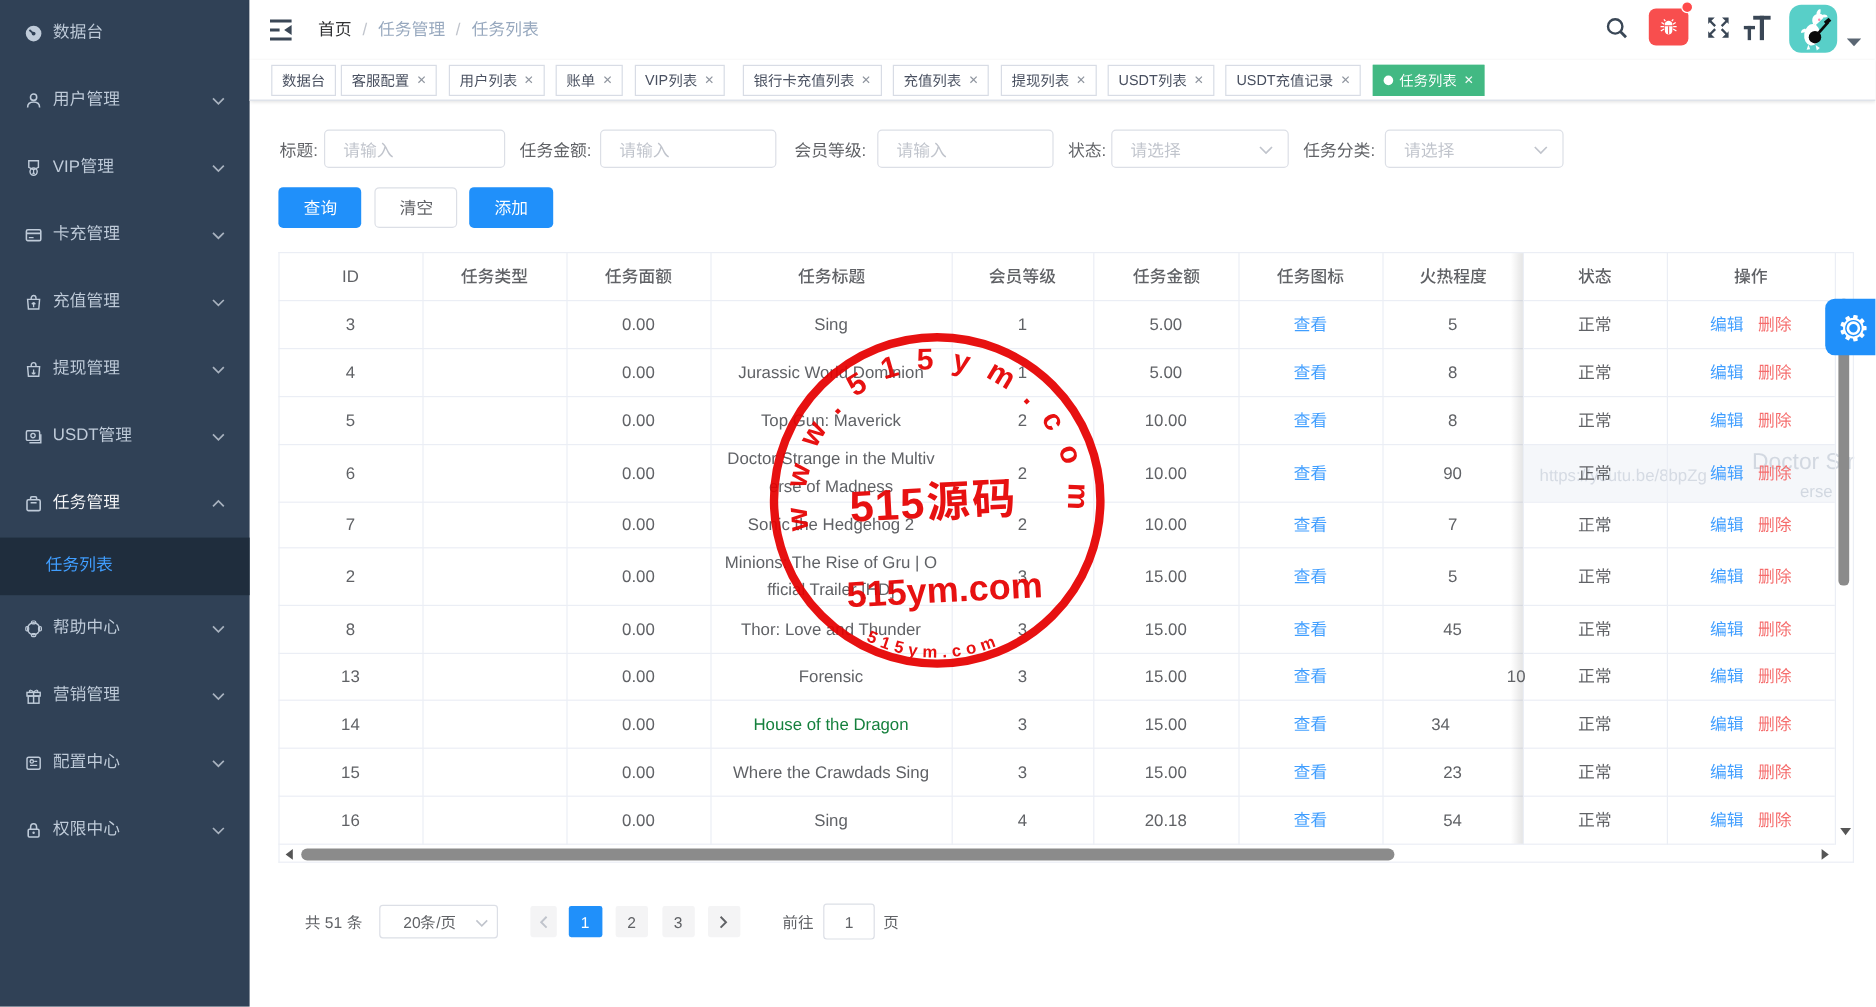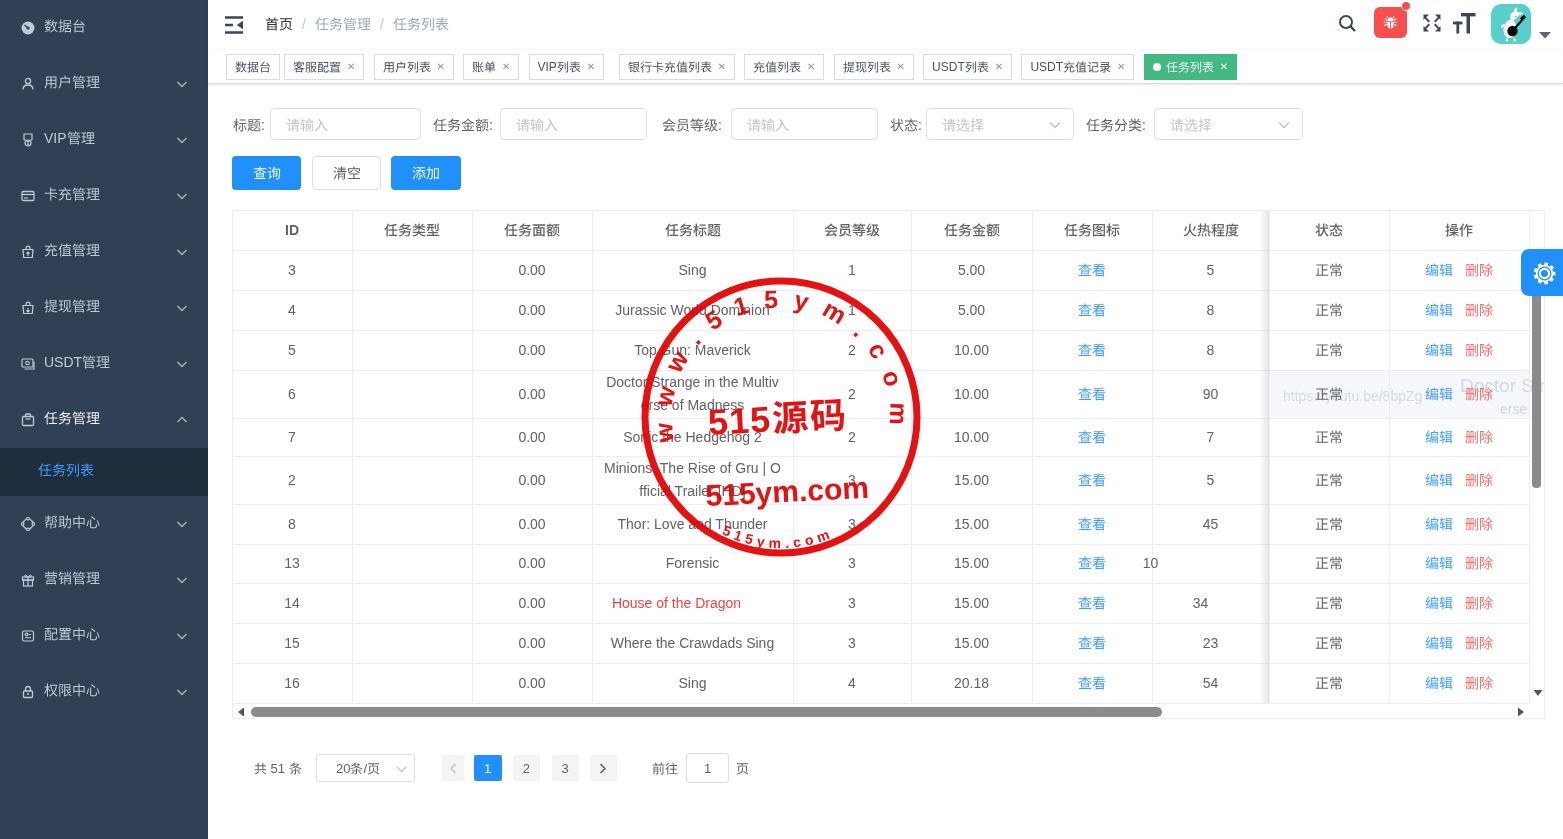--- a/index.html
+++ b/index.html
@@ -1,19 +1,19 @@
 <!DOCTYPE html>
 <html><head><meta charset="utf-8"><style>
 *{margin:0;padding:0;box-sizing:border-box}
 html,body{width:1563px;height:839px;overflow:hidden}
 body{font-family:"Liberation Sans",sans-serif;position:relative;background:#fff}
 .a{position:absolute}
 .line{position:absolute;background:#ebeef5}
 .cell{position:absolute;text-align:center;font-size:14px;color:#606266}
-.hcell{position:absolute;text-align:center;font-size:14px;color:#606266;font-weight:bold}
+.hcell{position:absolute;text-align:center;font-size:14px;color:#606266;font-weight:normal}
 svg{display:inline-block}
 </style></head><body>
 <svg width="0" height="0" style="position:absolute">
     <defs>
       <path id="g4E2D" transform="scale(1,-1)" fill="currentColor" d="M458 840V661H96V186H171V248H458V-79H537V248H825V191H902V661H537V840ZM171 322V588H458V322ZM825 322H537V588H825Z"></path>
       <path id="g4EFB" transform="scale(1,-1)" fill="currentColor" d="M343 31V-41H944V31H677V340H960V412H677V691C767 708 852 729 920 752L864 815C741 770 523 731 337 706C345 689 356 661 359 643C437 652 520 663 601 677V412H304V340H601V31ZM295 840C232 683 130 529 22 431C36 413 60 374 68 356C108 395 148 441 186 492V-80H260V603C301 671 338 744 367 817Z"></path>
       <path id="g4F1A" transform="scale(1,-1)" fill="currentColor" d="M157 -58C195 -44 251 -40 781 5C804 -25 824 -54 838 -79L905 -38C861 37 766 145 676 225L613 191C652 155 692 113 728 71L273 36C344 102 415 182 477 264H918V337H89V264H375C310 175 234 96 207 72C176 43 153 24 131 19C140 -1 153 -41 157 -58ZM504 840C414 706 238 579 42 496C60 482 86 450 97 431C155 458 211 488 264 521V460H741V530H277C363 586 440 649 503 718C563 656 647 588 741 530C795 496 853 466 910 443C922 463 947 494 963 509C801 565 638 674 546 769L576 809Z"></path>
       <path id="g4F5C" transform="scale(1,-1)" fill="currentColor" d="M526 828C476 681 395 536 305 442C322 430 351 404 363 391C414 447 463 520 506 601H575V-79H651V164H952V235H651V387H939V456H651V601H962V673H542C563 717 582 763 598 809ZM285 836C229 684 135 534 36 437C50 420 72 379 80 362C114 397 147 437 179 481V-78H254V599C293 667 329 741 357 814Z"></path>
       <path id="g503C" transform="scale(1,-1)" fill="currentColor" d="M599 840C596 810 591 774 586 738H329V671H574C568 637 562 605 555 578H382V14H286V-51H958V14H869V578H623C631 605 639 637 646 671H928V738H661L679 835ZM450 14V97H799V14ZM450 379H799V293H450ZM450 435V519H799V435ZM450 239H799V152H450ZM264 839C211 687 124 538 32 440C45 422 66 383 74 366C103 398 132 435 159 475V-80H229V589C269 661 304 739 333 817Z"></path>
       <path id="g5145" transform="scale(1,-1)" fill="currentColor" d="M150 306C174 314 203 318 342 327C325 153 277 44 55 -15C73 -31 94 -62 102 -82C346 -10 404 125 423 331L572 339V53C572 -32 598 -56 690 -56C710 -56 821 -56 842 -56C928 -56 949 -15 958 140C936 146 903 159 887 174C882 38 875 15 836 15C811 15 719 15 700 15C659 15 652 21 652 54V344L793 351C816 326 836 302 851 281L918 325C864 396 752 499 659 572L598 534C641 499 687 458 730 416L259 395C322 455 387 529 445 607H936V680H67V607H344C285 526 218 453 193 432C167 405 144 387 124 383C133 361 146 322 150 306ZM425 821C455 778 490 718 505 680L583 708C566 744 531 801 500 844Z"></path>
@@ -776,35 +776,35 @@
       </svg></span></div>
 <div class="cell" style="left:232px;top:544px;width:120px;line-height:39px;color:#606266">13</div>
 <div class="cell" style="left:472px;top:544px;width:120px;line-height:39px;color:#606266">0.00</div>
 <div class="cell" style="left:592px;top:544px;width:201px;line-height:39px;color:#606266">Forensic</div>
 <div class="cell" style="left:793px;top:544px;width:118px;line-height:39px;color:#606266">3</div>
 <div class="cell" style="left:911px;top:544px;width:121px;line-height:39px;color:#606266">15.00</div>
 <div class="cell" style="left:1032px;top:544px;width:120px;line-height:39px;color:#409eff"><svg style="width:28px;height:14px;vertical-align:-1.68px" viewBox="0 -880 2000 1000">
       <use href="#g67E5" x="0"></use>
       <use href="#g770B" x="1000"></use>
     </svg></div>
-<div class="cell" style="left:1092px;top:544px;width:117px;line-height:39px;color:#606266">10</div>
+<div class="cell" style="left:1205px;top:544px;width:117px;line-height:39px;color:#606266">10</div>
 <div class="cell" style="left:1269px;top:544px;width:120px;line-height:39px;color:#606266"><svg style="width:28px;height:14px;vertical-align:-1.68px" viewBox="0 -880 2000 1000">
       <use href="#g6B63" x="0"></use>
       <use href="#g5E38" x="1000"></use>
     </svg></div>
 <div class="cell" style="left:1389px;top:544px;width:140px;line-height:39px"><span style="color:#409eff"><svg style="width:28px;height:14px;vertical-align:-1.68px" viewBox="0 -880 2000 1000">
         <use href="#g7F16" x="0"></use>
         <use href="#g8F91" x="1000"></use>
       </svg></span><span style="display:inline-block;width:12px"></span><span style="color:#f56c6c"><svg style="width:28px;height:14px;vertical-align:-1.68px" viewBox="0 -880 2000 1000">
         <use href="#g5220" x="0"></use>
         <use href="#g9664" x="1000"></use>
       </svg></span></div>
 <div class="cell" style="left:232px;top:583px;width:120px;line-height:40px;color:#606266">14</div>
 <div class="cell" style="left:472px;top:583px;width:120px;line-height:40px;color:#606266">0.00</div>
-<div class="cell" style="left:576px;top:583px;width:201px;line-height:40px;color:#ef4444">House of the Dragon</div>
+<div class="cell" style="left:592px;top:583px;width:201px;line-height:40px;color:#15803d">House of the Dragon</div>
 <div class="cell" style="left:793px;top:583px;width:118px;line-height:40px;color:#606266">3</div>
 <div class="cell" style="left:911px;top:583px;width:121px;line-height:40px;color:#606266">15.00</div>
 <div class="cell" style="left:1032px;top:583px;width:120px;line-height:40px;color:#409eff"><svg style="width:28px;height:14px;vertical-align:-1.68px" viewBox="0 -880 2000 1000">
       <use href="#g67E5" x="0"></use>
       <use href="#g770B" x="1000"></use>
     </svg></div>
 <div class="cell" style="left:1152px;top:583px;width:97px;line-height:40px;color:#606266">34</div>
 <div class="cell" style="left:1269px;top:583px;width:120px;line-height:40px;color:#606266"><svg style="width:28px;height:14px;vertical-align:-1.68px" viewBox="0 -880 2000 1000">
       <use href="#g6B63" x="0"></use>
       <use href="#g5E38" x="1000"></use>

